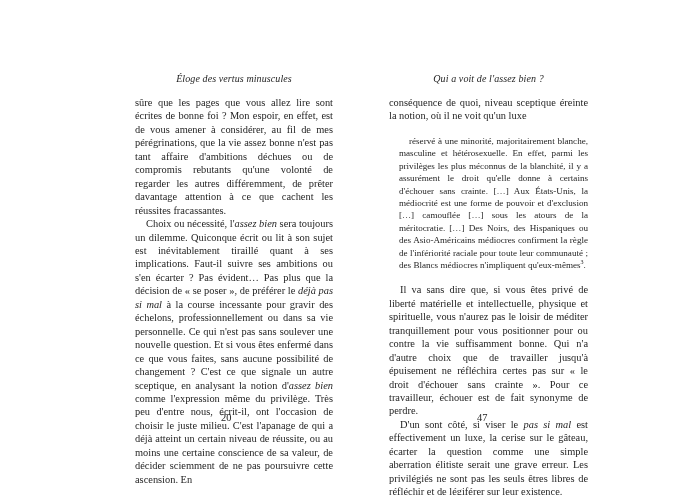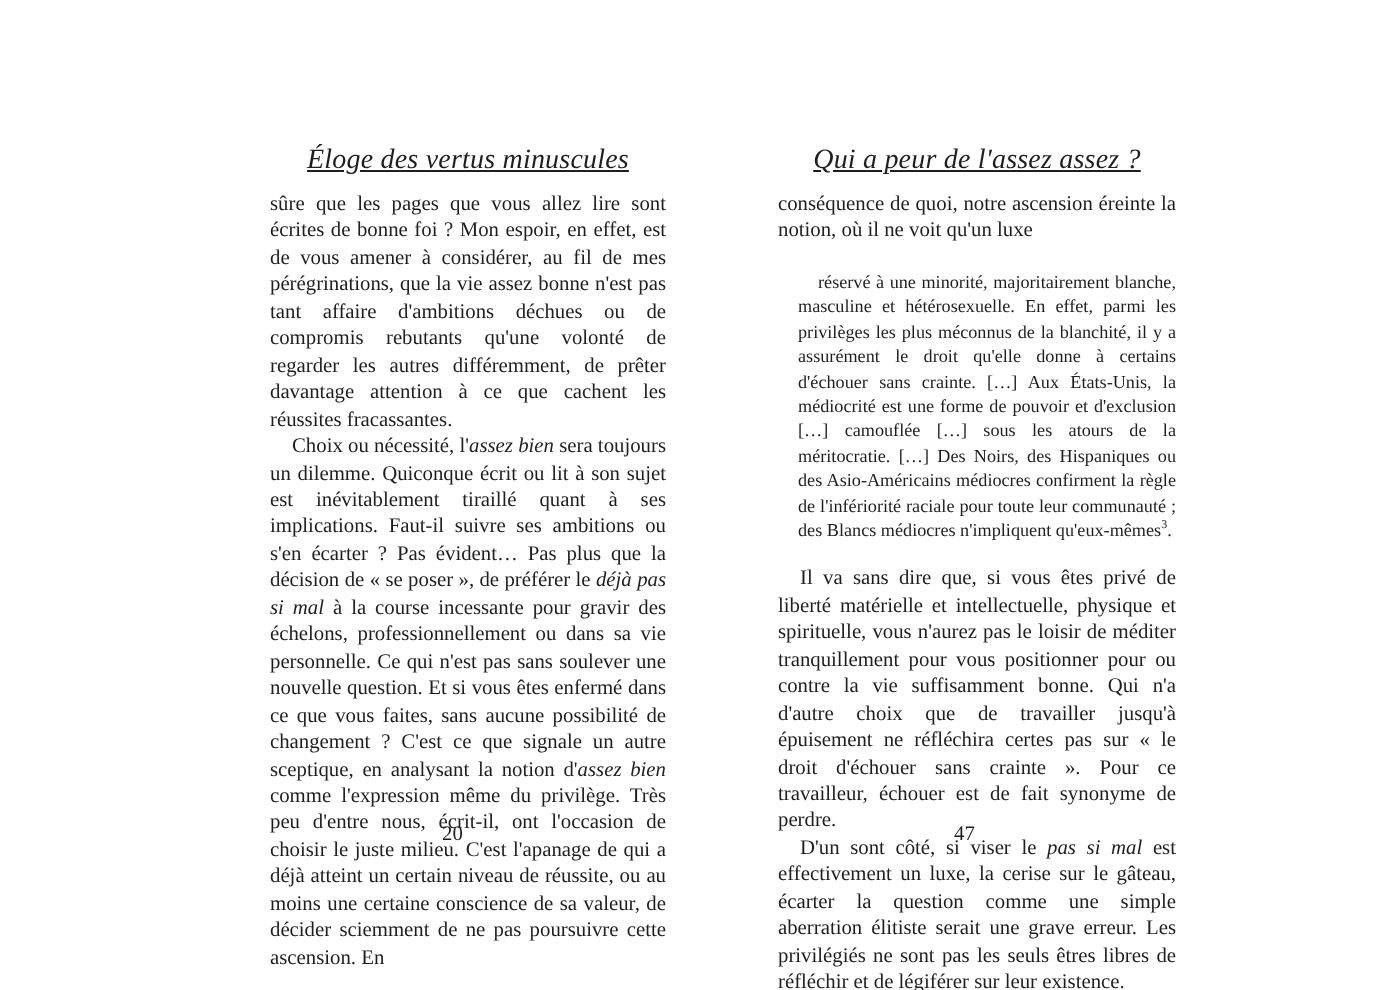--- a/index.html
+++ b/index.html
@@ -23,23 +23,22 @@
     .page-left { left: 135px; width: 198px; }
     .page-right { left: 389px; width: 199px; }
 
     .running-head {
       position: absolute;
       top: 73px;
       left: 0;
       right: 0;
       text-align: center;
       font-style: italic;
-      font-size: 14px;
+      font-size: 10px;
       letter-spacing: 0.1px;
-      text-decoration: underline;
     }
     .body-text {
       position: absolute;
       top: 96px;
       left: 0;
       right: 0;
       font-size: 10.4px;
       line-height: 13.45px;
       text-align: justify;
       hyphens: manual;
@@ -82,21 +81,21 @@
 <div class="page page-left">
   <div class="running-head">Éloge des vertus minuscules</div>
   <div class="body-text">
     <p>sûre que les pages que vous allez lire sont écrites de bonne foi ? Mon espoir, en effet, est de vous amener à considérer, au fil de mes pérégrinations, que la vie assez bonne n'est pas tant affaire d'ambitions déchues ou de compromis rebutants qu'une volonté de regarder les autres différemment, de prêter davantage attention à ce que cachent les réussites fracassantes.</p>
     <p class="indent"><span>Choix ou nécessité, l'</span><em>assez bien</em><span> sera toujours un dilemme. Quiconque écrit ou lit à son sujet est inévitablement tiraillé quant à ses implications. Faut-il suivre ses ambitions ou s'en écarter ? Pas évident… Pas plus que la décision de « se poser », de préférer le </span><em>déjà pas si mal</em><span> à la course incessante pour gravir des échelons, professionnellement ou dans sa vie personnelle. Ce qui n'est pas sans soulever une nouvelle question. Et si vous êtes enfermé dans ce que vous faites, sans aucune possibilité de changement ? C'est ce que signale un autre sceptique, en analysant la notion d'</span><em>assez bien</em><span> comme l'expression même du privilège. Très peu d'entre nous, écrit-il, ont l'occasion de choisir le juste milieu. C'est l'apanage de qui a déjà atteint un certain niveau de réussite, ou au moins une certaine conscience de sa valeur, de décider sciemment de ne pas poursuivre cette ascension. En</span></p>
   </div>
   <div class="page-number">20</div>
 </div>
 
 <div class="page page-right">
-  <div class="running-head">Qui a peur de l'assez assez ?</div>
+  <div class="running-head">Qui a voit de l'assez bien ?</div>
   <div class="body-text">
-    <p>conséquence de quoi, notre ascension éreinte la notion, où il ne voit qu'un luxe</p>
+    <p>conséquence de quoi, niveau sceptique éreinte la notion, où il ne voit qu'un luxe</p>
     <div class="quote"><span>réservé à une minorité, majoritairement blanche, masculine et hétérosexuelle. En effet, parmi les privilèges les plus méconnus de la blanchité, il y a assurément le droit qu'elle donne à certains d'échouer sans crainte. […] Aux États-Unis, la médiocrité est une forme de pouvoir et d'exclusion […] camouflée […] sous les atours de la méritocratie. […] Des Noirs, des Hispaniques ou des Asio-Américains médiocres confirment la règle de l'infériorité raciale pour toute leur communauté ; des Blancs médiocres n'impliquent qu'eux-mêmes</span><sup>3</sup><span>.</span></div>
     <p class="indent">Il va sans dire que, si vous êtes privé de liberté matérielle et intellectuelle, physique et spirituelle, vous n'aurez pas le loisir de méditer tranquillement pour vous positionner pour ou contre la vie suffisamment bonne. Qui n'a d'autre choix que de travailler jusqu'à épuisement ne réfléchira certes pas sur « le droit d'échouer sans crainte ». Pour ce travailleur, échouer est de fait synonyme de perdre.</p>
     <p class="indent"><span>D'un sont côté, si viser le </span><em>pas si mal</em><span> est effectivement un luxe, la cerise sur le gâteau, écarter la question comme une simple aberration élitiste serait une grave erreur. Les privilégiés ne sont pas les seuls êtres libres de réfléchir et de légiférer sur leur existence.</span></p>
   </div>
   <div class="page-number">47</div>
 </div>
 
 </body></html>

